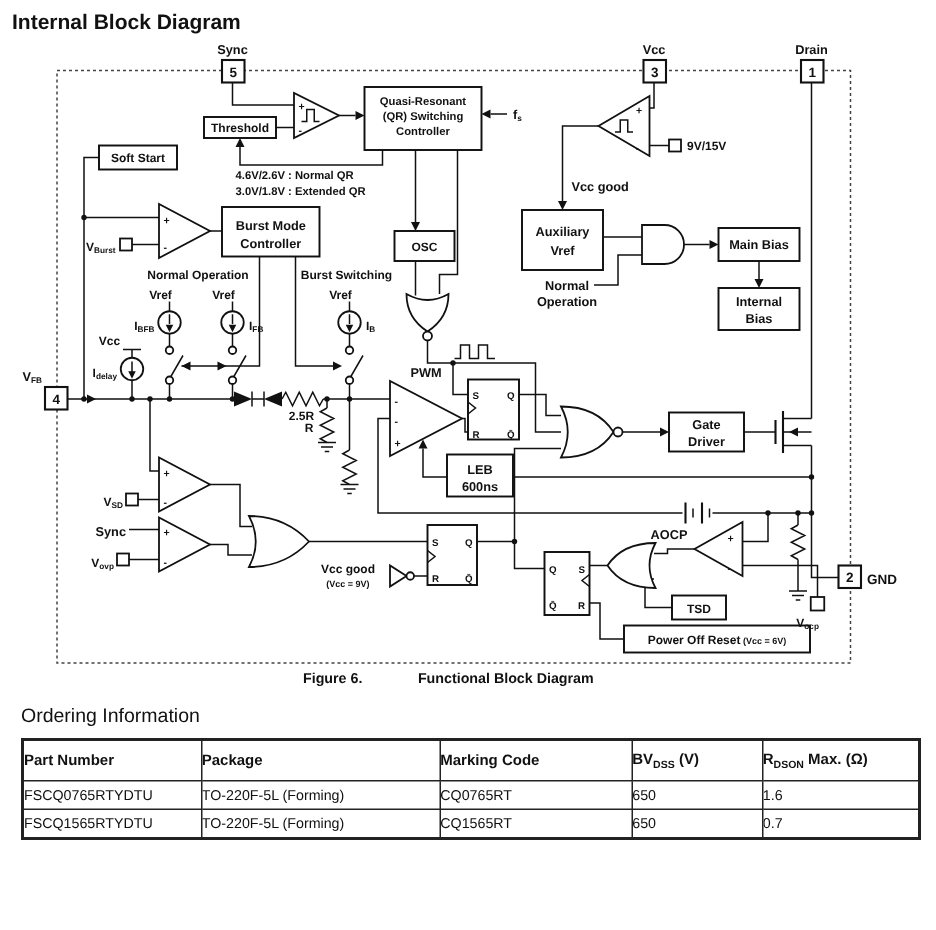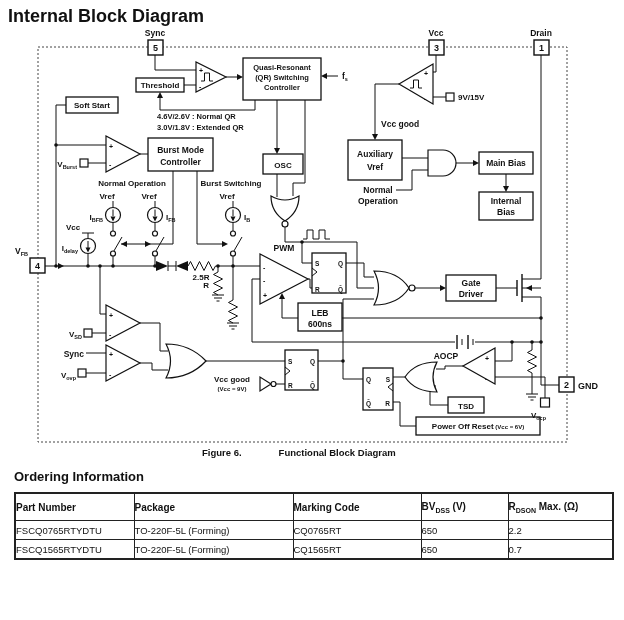--- a/index.html
+++ b/index.html
@@ -1,33 +1,33 @@
 <!DOCTYPE html>
 <html><head>
 <meta charset="utf-8">
 <style>
   html,body{margin:0;padding:0;background:#fff;}
   body{width:624px;height:620px;position:relative;overflow:hidden;
        font-family:"Liberation Sans", sans-serif;color:#111;}
-  #page-title{position:absolute;left:8px;top:6px;font-size:18px;font-weight:bold;}
+  #page-title{position:absolute;left:8px;top:6px;font-size:14px;font-weight:bold;}
   #diagram-svg{position:absolute;left:0;top:0;}
   svg text{fill:#111;font-family:"Liberation Sans",sans-serif;font-weight:bold;}
   .blk{fill:#fff;stroke:#111;stroke-width:1.3;}
   .gate{fill:#fff;stroke:#111;stroke-width:1.2;}
   .wire{fill:none;stroke:#111;stroke-width:1;}
   .wire2{fill:none;stroke:#111;stroke-width:1.4;}
   .pinbox{fill:#fff;stroke:#111;stroke-width:1.4;}
   .dot{fill:#111;}
   .ah{fill:#111;stroke:none;}
   .t8{font-size:8px;} .t75{font-size:7.5px;} .t7{font-size:7px;}
   .t65{font-size:6.5px;} .t85{font-size:8.5px;} .t9{font-size:9px;}
   .t6{font-size:6px;} .sub{font-size:5.5px;}
   #caption{position:absolute;left:202px;top:447px;font-size:9.5px;font-weight:bold;}
   #caption .cap2{margin-left:37px;}
-  #ordering-title{position:absolute;left:14px;top:469px;font-size:13px;font-weight:bold;}
+  #ordering-title{position:absolute;left:14px;top:469px;font-size:13px;font-weight:normal;}
   #ordering-table{position:absolute;left:14px;top:492px;border-collapse:collapse;
       table-layout:fixed;width:598px;font-size:9.5px;}
   #ordering-table th,#ordering-table td{border:1px solid #222;text-align:left;
       padding:0;overflow:hidden;white-space:nowrap;}
   #ordering-table{border:2px solid #222;}
   #ordering-table th{height:26px;font-size:10px;}
   #ordering-table td{height:18px;font-weight:normal;}
   #ordering-table sub{font-size:7px;}
 </style>
 </head>
@@ -314,21 +314,21 @@
     <th>Package</th>
     <th>Marking Code</th>
     <th><span>BV</span><sub>DSS</sub><span> (V)</span></th>
     <th><span>R</span><sub>DSON</sub><span> Max. (Ω)</span></th>
   </tr>
   <tr>
     <td>FSCQ0765RTYDTU</td>
     <td>TO-220F-5L (Forming)</td>
     <td>CQ0765RT</td>
     <td>650</td>
-    <td>2.2</td>
+    <td>1.6</td>
   </tr>
   <tr>
     <td>FSCQ1565RTYDTU</td>
     <td>TO-220F-5L (Forming)</td>
     <td>CQ1565RT</td>
     <td>650</td>
     <td>0.7</td>
   </tr>
 </tbody>
   </table>

